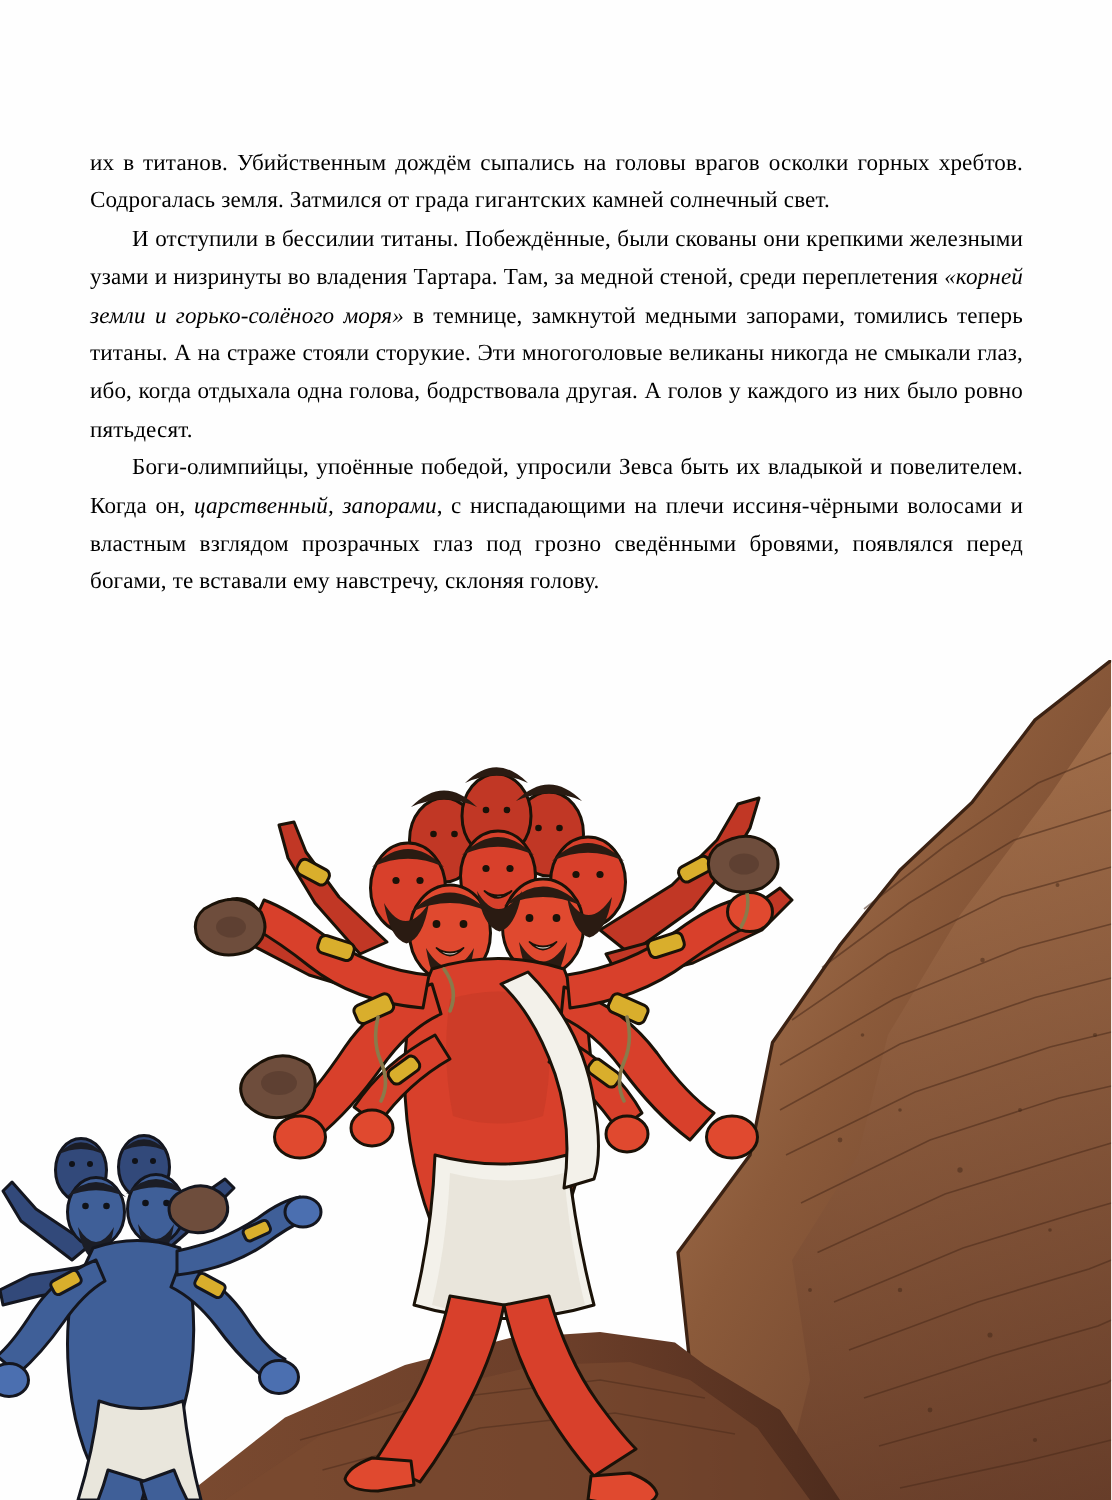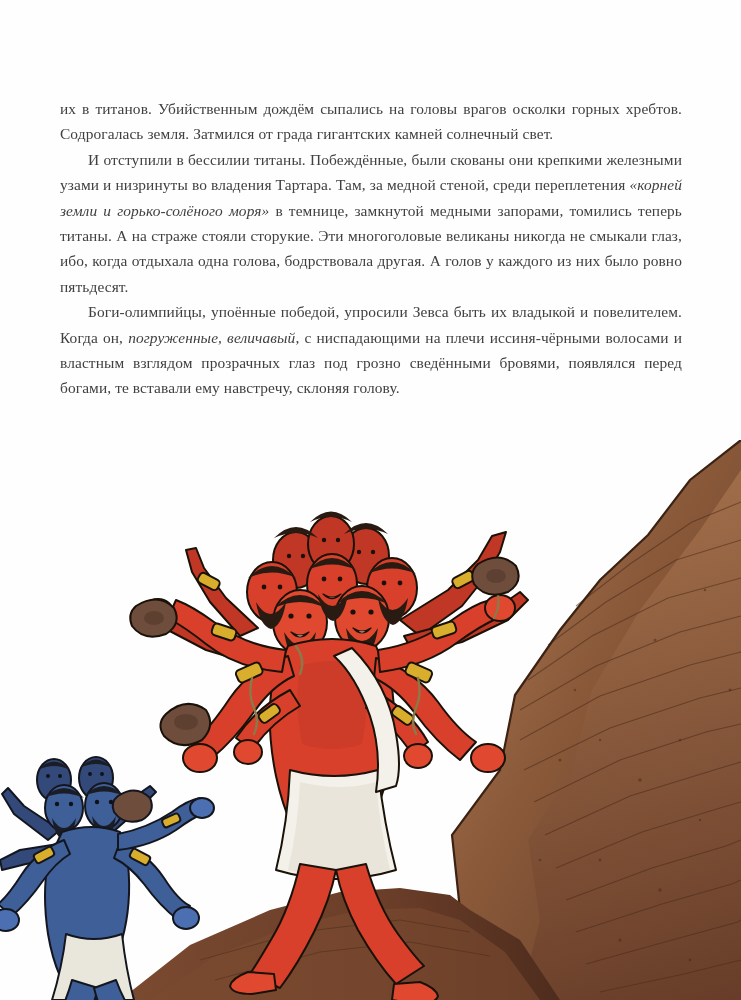--- a/index.html
+++ b/index.html
@@ -22,21 +22,21 @@
   }
 
   
   .text-block {
     position: absolute;
     left: 60px;
     top: 96px;
     width: 622px;
     font-size: 15.4px;
     line-height: 25.4px;
-    color: #404040;
+    color: #000000;
     text-align: justify;
     letter-spacing: 0.1px;
   }
   .para {
     margin: 0;
     text-indent: 28px;
     text-align: justify;
   }
   .para.first {
     text-indent: 0;
@@ -61,21 +61,21 @@
   
 </style>
 </head>
 <body>
 
 <div class="page">
 
   <div class="text-block" id="text-block">
       <p class="para first"><span>их в титанов. Убийственным дождём сыпались на головы врагов осколки горных хребтов. Содрогалась земля. Затмился от града гигантских камней солнечный свет.</span></p>
       <p class="para"><span>И отступили в бессилии титаны. Побеждённые, были скованы они крепкими железными узами и низринуты во владения Тартара. Там, за медной стеной, среди переплетения </span><em>«корней земли и горько-солёного моря»</em><span> в темнице, замкнутой медными запорами, томились теперь титаны. А на страже стояли сторукие. Эти многоголовые великаны никогда не смыкали глаз, ибо, когда отдыхала одна голова, бодрствовала другая. А голов у каждого из них было ровно пятьдесят.</span></p>
-      <p class="para"><span>Боги-олимпийцы, упоённые победой, упросили Зевса быть их владыкой и повелителем. Когда он, </span><em>погруженные, величавый</em><span>, с ниспадающими на плечи иссиня-чёрными волосами и властным взглядом прозрачных глаз под грозно сведёнными бровями, появлялся перед богами, те вставали ему навстречу, склоняя голову.</span></p>
+      <p class="para"><span>Боги-олимпийцы, упоённые победой, упросили Зевса быть их владыкой и повелителем. Когда он, </span><em>царственный, запорами</em><span>, с ниспадающими на плечи иссиня-чёрными волосами и властным взглядом прозрачных глаз под грозно сведёнными бровями, появлялся перед богами, те вставали ему навстречу, склоняя голову.</span></p>
     </div>
 
   <div class="illustration">
     <svg width="741" height="560" viewBox="0 0 741 560" xmlns="http://www.w3.org/2000/svg" aria-hidden="true">
       <defs>
         <linearGradient id="rockG" x1="0" y1="0" x2="1" y2="1">
           <stop offset="0%" stop-color="#b9855f"></stop>
           <stop offset="45%" stop-color="#8b5a3a"></stop>
           <stop offset="100%" stop-color="#5d3726"></stop>
         </linearGradient>

